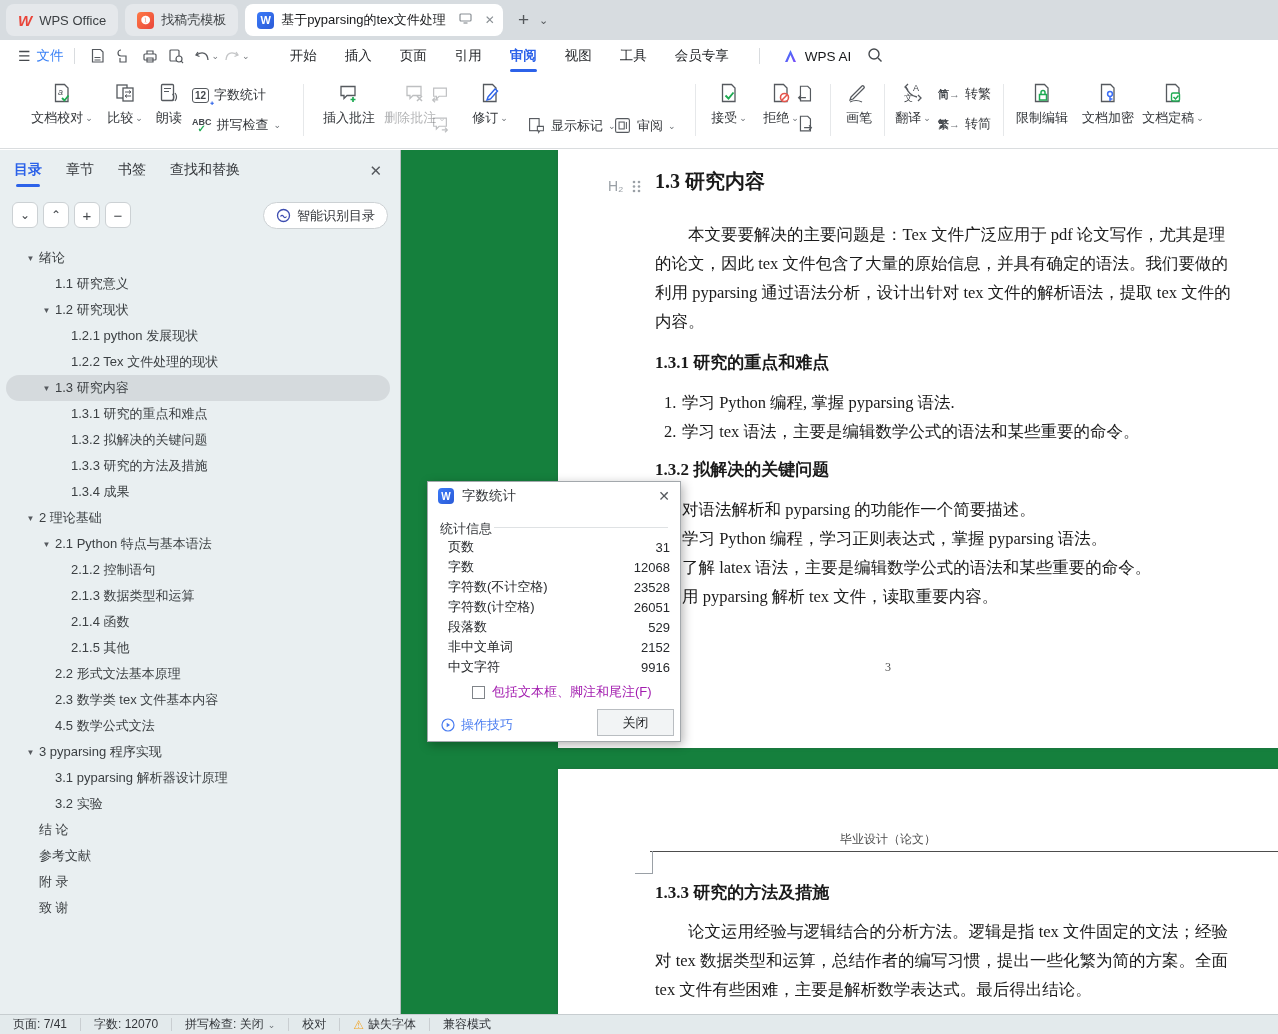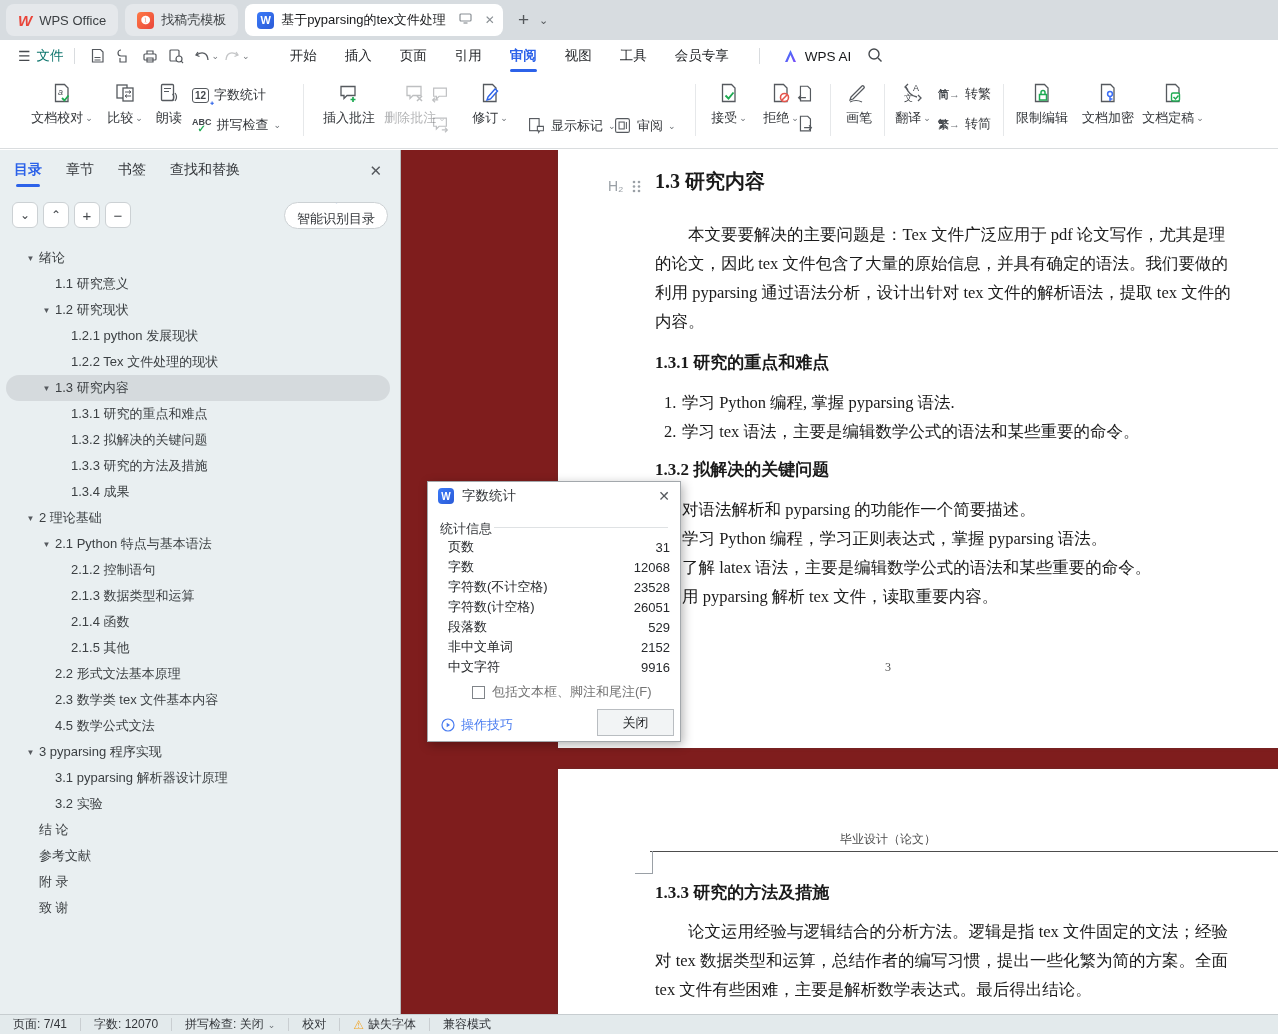--- a/index.html
+++ b/index.html
@@ -19,21 +19,21 @@
   .badge.orange { background:linear-gradient(135deg,#ff7a45,#e9453a); }
   .wlogo { color:#e9453a; font-weight:bold; font-size:15px; font-style:italic; }
   .tab .mini-ic { color:#8a9095; font-size:12px; margin-left:6px; }
   .tabbar .plus { font-size:19px; color:#53575b; margin:0 10px 0 8px; }
   .tabbar .carr { font-size:11px; color:#53575b; }
 
   
   .menubar { position:absolute; left:0; top:40px; width:100%; height:32px; background:#fff;
              display:flex; align-items:center; font-size:13.5px; }
   .menubar .hamb { margin-left:18px; color:#45494d; font-size:14px; }
-  .menubar .file { margin-left:6px; color:#0f766e; }
+  .menubar .file { margin-left:6px; color:#3b82f6; }
   .vdiv { width:1px; height:16px; background:#d9dcdf; margin:0 10px; }
   .qicon { width:26px; height:22px; display:flex; align-items:center; justify-content:center; color:#55595e; }
   .qicon svg { display:block; }
   .qicon.dis { opacity:.35; }
   .tinycar { font-size:9px; color:#75797d; margin-left:-3px; }
   .mtabs { display:flex; margin-left:26px; }
   .mtab { padding:6px 14px; color:#26282b; position:relative; }
   .mtab.active { color:#2c62e9; font-weight:bold; }
   .mtab.active::after { content:""; position:absolute; left:14px; right:14px; bottom:-1px; height:3px;
                         border-radius:2px; background:#2c62e9; }
@@ -69,30 +69,30 @@
   .stabs { position:absolute; left:14px; top:11px; display:flex; gap:24px; font-size:14px; color:#33363a; }
   .stab { position:relative; padding-bottom:8px; }
   .stab.active { color:#2c62e9; font-weight:bold; }
   .stab.active::after { content:""; position:absolute; left:2px; right:2px; bottom:0; height:3px;
                         border-radius:2px; background:#2c62e9; }
   .sclose { position:absolute; right:18px; top:12px; color:#55595e; font-size:15px; }
   .sbtns { position:absolute; left:12px; top:52px; display:flex; gap:5px; }
   .sq { width:26px; height:26px; background:#fff; border:1px solid #ccd1d4; border-radius:6px;
         display:flex; align-items:center; justify-content:center; font-size:12px; color:#45494d; }
   .smart { position:absolute; right:12px; top:52px; height:27px; border:1px solid #ccd1d4; background:#fff;
-           border-radius:14px; display:flex; align-items:center; gap:6px; padding:0 12px; font-size:13px; color:#33363a;flex-direction:column;}
+           border-radius:14px; display:flex; align-items:center; gap:6px; padding:0 12px; font-size:13px; color:#33363a;}
   .toc { position:absolute; left:0; top:95px; width:100%; }
   .tocrow { height:26px; margin:0 10px 0 6px; border-radius:13px; display:flex; align-items:center;
             font-size:13px; color:#3c4043; white-space:nowrap; overflow:hidden; }
   .tocrow.sel { background:#d5dadd; }
   .tocrow .tri { width:17px; text-align:center; font-size:8px; color:#55595e; flex:0 0 auto; }
   .tocrow.lvl0 { padding-left:16px; } .tocrow.lvl1 { padding-left:32px; } .tocrow.lvl2 { padding-left:48px; }
 
   
-  .workspace { position:absolute; left:401px; top:150px; width:877px; height:864px; background:#7f1d1d; overflow:hidden; }
+  .workspace { position:absolute; left:401px; top:150px; width:877px; height:864px; background:#15803d; overflow:hidden; }
   .page { position:absolute; left:157px; width:890px; background:#fff; box-shadow:0 0 3px rgba(60,70,75,.35); }
   .page3 { top:-2px; height:600px; }
   .page4 { top:619px; height:400px; }
   .serif { font-family:"Liberation Serif","DejaVu Serif",serif; color:#1a1a1a; }
   .h2badge { position:absolute; left:50px; top:30px; color:#9aa0a6; font-size:14px; display:flex; align-items:center; gap:8px;}
   .doc-h1 { position:absolute; left:97px; top:20px; font-size:20px; font-weight:bold; }
   .doc-h2 { position:absolute; left:97px; font-size:17px; font-weight:bold; }
   .doc-par { position:absolute; left:97px; font-size:16.5px; line-height:29px; }
   .doc-par div { white-space:nowrap; }
   .doc-par .indent { padding-left:33px; }
@@ -108,21 +108,21 @@
   
   .dlg { position:absolute; left:427px; top:481px; width:254px; height:261px; background:#fff;
          border:1px solid #a3a8ac; box-shadow:2px 3px 10px rgba(0,0,0,.3); z-index:50; font-size:13px; }
   .dlg-title { position:absolute; left:0; top:0; right:0; height:28px; display:flex; align-items:center; padding:0 10px; }
   .dlg-title .t { margin-left:8px; color:#33363a; font-size:13.5px; }
   .dlg-x { position:absolute; right:10px; top:6px; color:#55595e; font-size:14px; }
   .dlg-sec { position:absolute; left:12px; top:38px; color:#33363a; }
   .dlg-secline { position:absolute; left:66px; right:12px; top:45px; height:1px; background:#dfe2e4; }
   .dlg-rows { position:absolute; left:20px; right:10px; top:55px; }
   .drow { height:20px; display:flex; justify-content:space-between; align-items:center; color:#26282b; }
-  .dlg-chk { position:absolute; left:12px; top:201px; display:flex; align-items:center; gap:7px; color:#737373;padding-left:32px; }
+  .dlg-chk { position:absolute; left:12px; top:201px; display:flex; align-items:center; gap:7px; color:#a21caf;padding-left:32px; }
   .chkbox { width:13px; height:13px; border:1px solid #808489; background:#fff; }
   .dlg-tips { position:absolute; left:13px; top:234px; display:flex; align-items:center; gap:6px; color:#4a7cf0; }
   .dlg-close { position:absolute; right:6px; top:227px; width:77px; height:27px; background:#f2f4f5;
                border:1px solid #b9bdc1; display:flex; align-items:center; justify-content:center; color:#26282b; }
 
   
   .statusbar { position:absolute; left:0; top:1014px; width:100%; height:20px; background:#e3eaec;
                border-top:1px solid #c7cdd0; display:flex; align-items:center; font-size:12px; color:#33363a; }
   .sbitem { padding:0 13px; display:flex; align-items:center; gap:4px; border-right:1px solid #c9ced1; height:13px; }
   .sbitem:last-child { border-right:none;font-family:Liberation Mono, monospace; }

